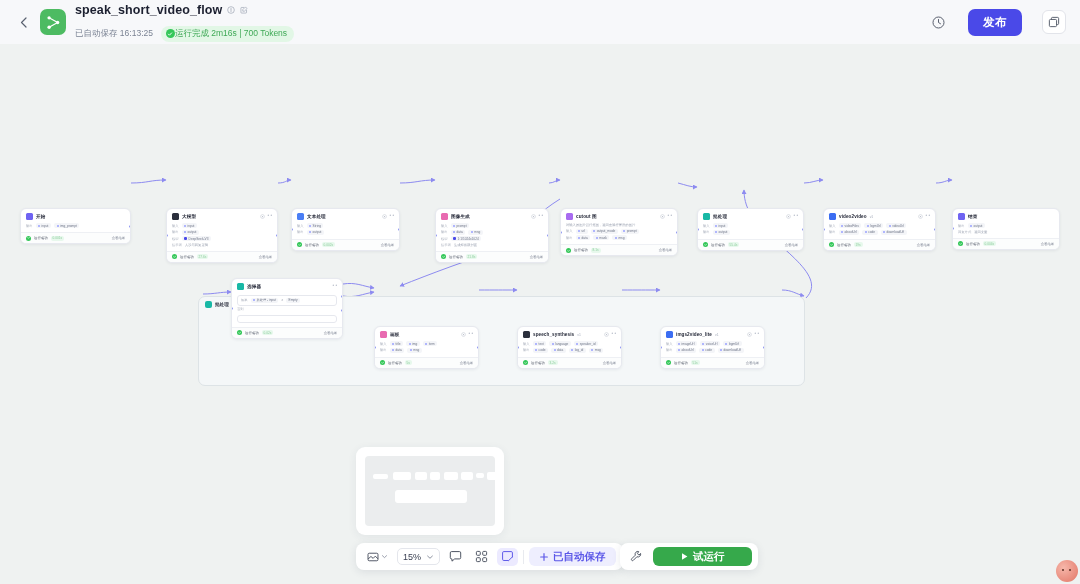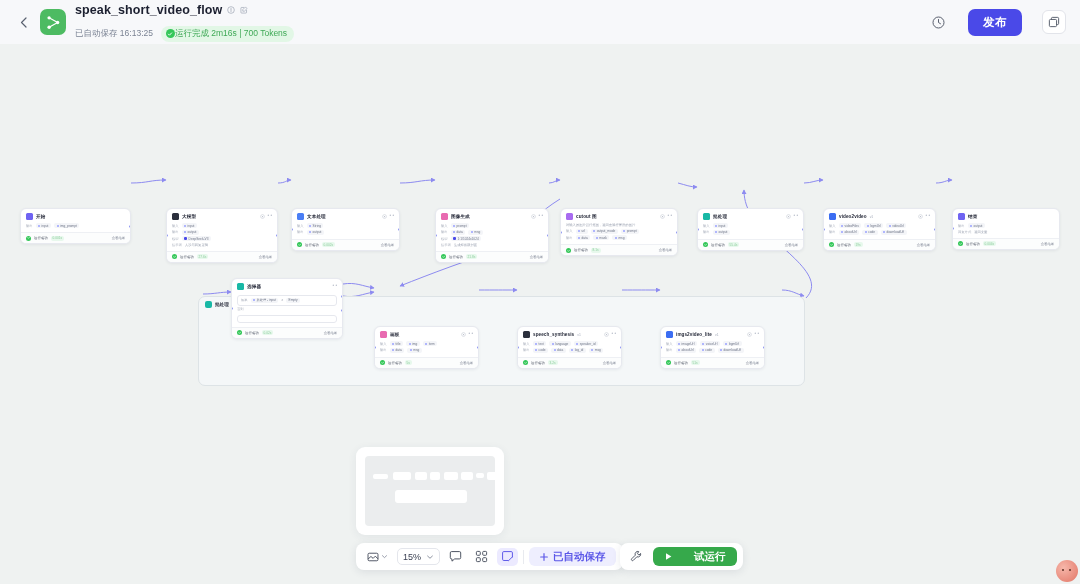--- a/index.html
+++ b/index.html
@@ -163,23 +163,23 @@
     background:#eeeefe; color:#5b57e8; border-radius:6px;
     height:19px; padding:0 10px; font-size:10.5px; font-weight:bold; cursor:pointer;
   }
   .toolbar2 {
     position:absolute; left:620px; top:543px; height:27px;
     background:#fff; border-radius:8px; box-shadow:0 2px 9px rgba(40,50,80,.10);
     display:flex; align-items:center; gap:6px; padding:0 6px;
     z-index:30;
   }
   .run-btn {
-    display:flex; align-items:center; gap:21px;
+    display:flex; align-items:center; gap:4px;
     background:#36a94b; color:#fff; border-radius:6px;
-    height:19px; padding:0 11px; font-size:10.5px; font-weight:bold; cursor:pointer;
+    height:19px; padding:0 27px; font-size:10.5px; font-weight:bold; cursor:pointer;
   }
   .corner-avatar {
     position:absolute; right:2px; bottom:2px; width:22px; height:22px;
     border-radius:50%; overflow:hidden; z-index:35;
     background:radial-gradient(circle at 35% 35%, #f6b7aa 0%, #e8897a 70%, #d9705f 100%);
   }
   .corner-avatar .eye { position:absolute; width:1.6px;height:1.6px;border-radius:50%;background:#6b3a2e;top:9px; }
 </style>
 </head>
 <body>

